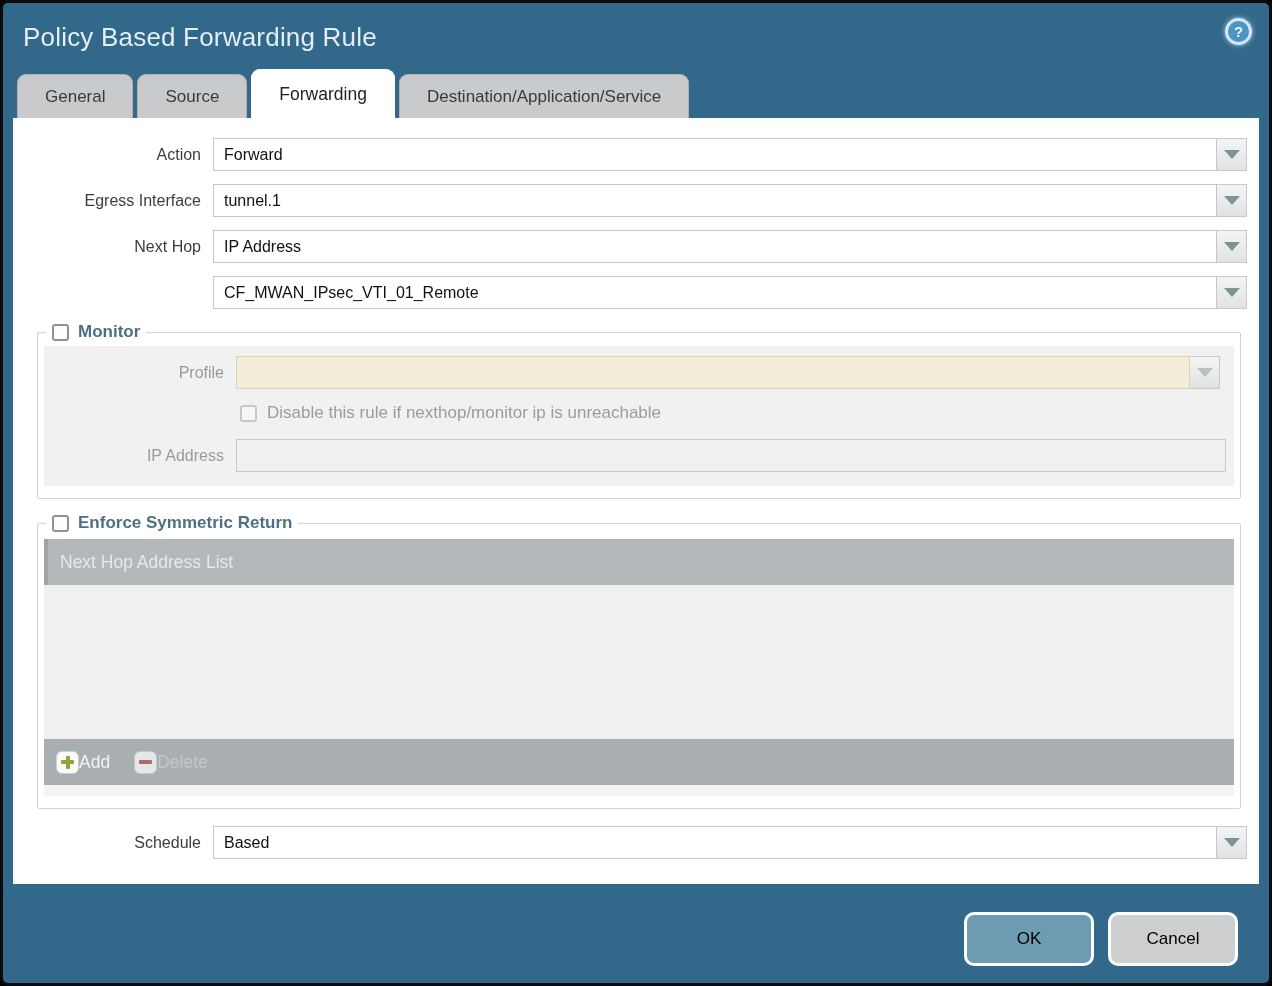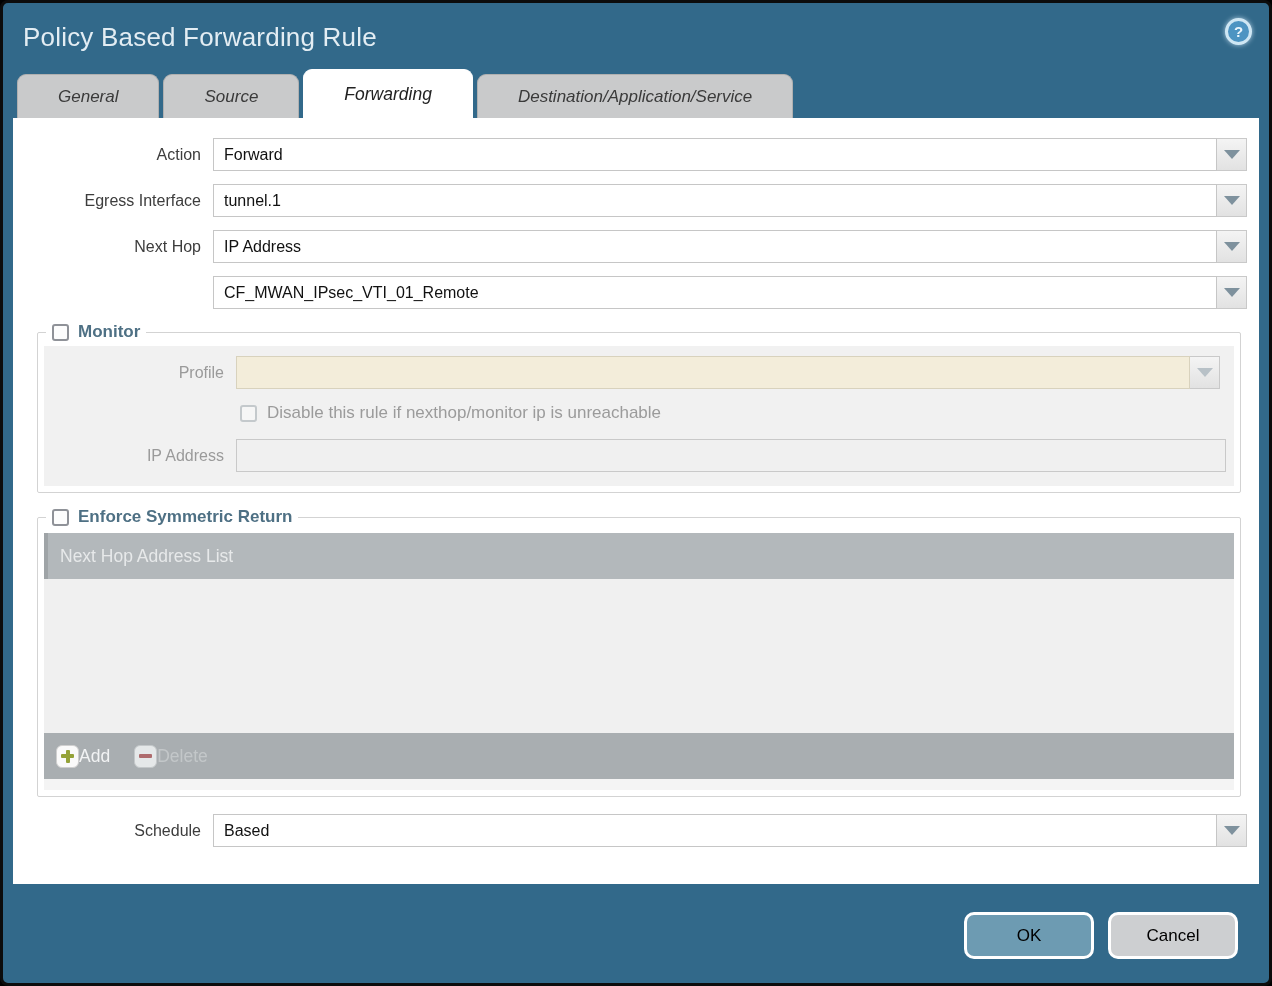--- a/index.html
+++ b/index.html
@@ -25,26 +25,26 @@
     background: #4d94c2;
     border: 3px solid #cfe7f4;
     box-shadow: 0 0 5px rgba(220,240,255,.75);
     color: #eaf6fd; font-size: 15px; font-weight: bold;
     display: flex; align-items: center; justify-content: center;
     cursor: pointer;
   }
   
   .tabs { display: flex; align-items: flex-end; height: 49px; padding-left: 14px; }
   .tab {
-    height: 44px; margin-right: 4px; padding: 0 40px;
+    height: 44px; margin-right: 4px; padding: 0 27px;
     display: flex; align-items: center;
     background: #c9cacb; color: #3a3a3a;
     border: 1px solid #b0b0b0; border-bottom: none;
     border-radius: 9px 9px 0 0;
-    font-size: 17px; cursor: pointer; white-space: nowrap; font-style: italic;
+    font-size: 17px; cursor: pointer; white-space: nowrap;
   }
   .tab.active {
     background: #ffffff; color: #222; height: 49px;
     border-color: #ffffff; font-size: 17.5px;
   }
   
   .content {
     margin: 0 10px; height: 766px; background: #fff;
     padding-top: 20px; overflow: hidden;
   }
@@ -66,21 +66,21 @@
     display: flex; align-items: center; justify-content: center;
     cursor: pointer;
   }
   .dd-arrow { width: 0; height: 0; border-left: 8px solid transparent;
     border-right: 8px solid transparent; border-top: 9px solid #7e919d; }
   .dd-btn.disabled .dd-arrow { border-top-color: #b8c1c7; }
   
   fieldset {
     margin: 1px 18px 14px 24px;
     border: 1px solid #d3d3d3; border-radius: 2px;
-    padding: 4px 6px 6px 6px;
+    padding: 4px 6px 12px 6px;
   }
   legend { display: flex; align-items: center; gap: 9px; padding: 0 6px; margin-left: 2px; }
   .legend-label { font-size: 17px; font-weight: bold; color: #4e7084; }
   .cb {
     width: 17px; height: 17px; background: #fdfdfd;
     border: 2px solid #8f9298; border-radius: 3px; cursor: pointer; flex: 0 0 auto;
   }
   .cb.disabled { border-color: #c4c9cc; background: #f6f6f6; cursor: default; }
   .panel { background: #f1f1f1; padding: 10px 0 12px 0; }
   .panel .form-row { margin-bottom: 12px; border-radius: 6px; }
@@ -121,21 +121,21 @@
   .tbl-btn-label { font-size: 17.5px; color: #f2f3f4; }
   .tbl-btn-label.dim { color: #c3c7c9; }
   
   .schedule-row { margin-top: 17px; }
   
   .dialog-footer {
     display: flex; justify-content: flex-end; gap: 14px;
     padding: 28px 31px 0 0;
   }
   .btn {
-    min-width: 130px; height: 47px;
+    min-width: 130px; height: 54px;
     border: 3px solid #ffffff; border-radius: 10px;
     font-size: 17px; color: #000;
     display: flex; align-items: center; justify-content: center;
     cursor: pointer; font-family: "Liberation Sans", sans-serif;
   }
   .btn-ok { background: #6d9bb2; }
   .btn-cancel { background: #cdcfd1; }
 </style>
 </head>
 <body>

